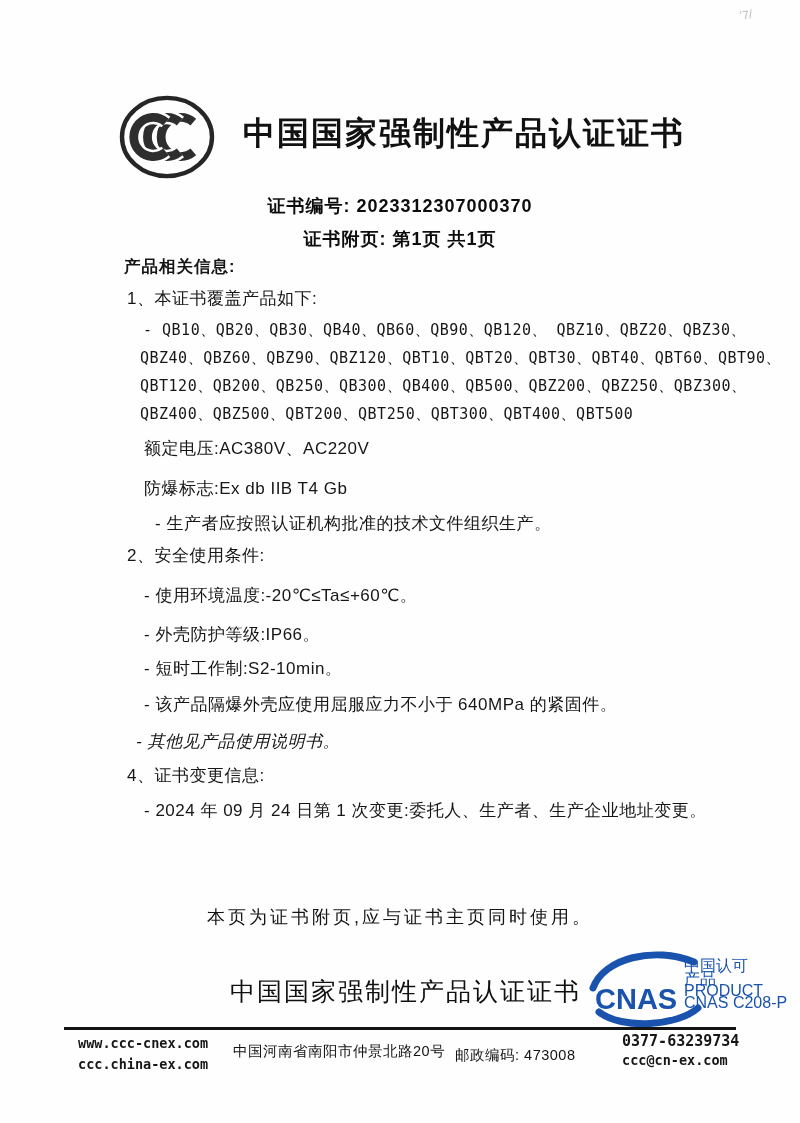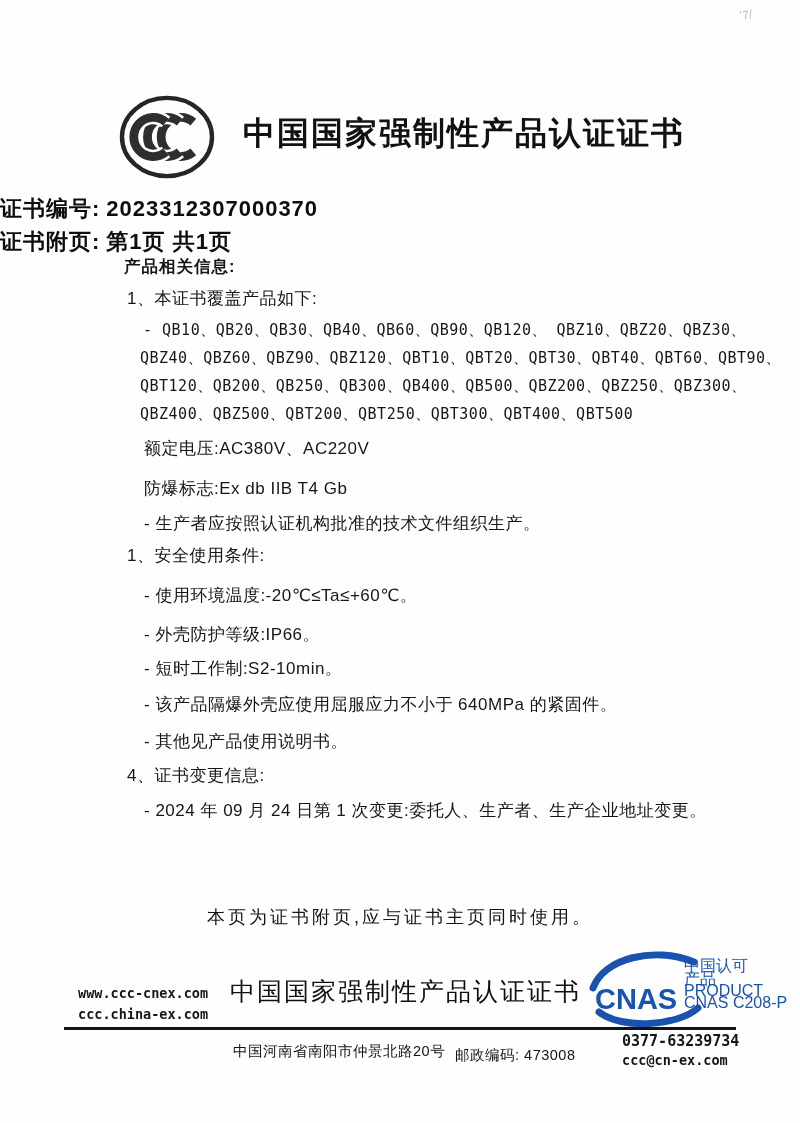--- a/index.html
+++ b/index.html
@@ -4,21 +4,21 @@
 <style>
   html,body{margin:0;padding:0;background:#d8d8d8;}
   .page{
     position:relative;width:800px;height:1123px;margin:0 auto;
     background:#fefefe;color:#1a1a1a;overflow:hidden;
     font-family:"Liberation Sans","DejaVu Sans",sans-serif;
   }
   .abs{position:absolute;white-space:nowrap;}
   .pen-mark{color:#9a9a9a;opacity:.65;font-size:12px;transform:rotate(-8deg);}
   .doc-title{font-size:32px;font-weight:600;letter-spacing:2px;color:#111;}
-  .cert-line{left:0;right:0;text-align:left;font-size:22px;font-weight:700;letter-spacing:1px;color:#0d0d0d;}
+  .cert-line{left:0;right:0;text-align:center;font-size:18px;font-weight:700;letter-spacing:1px;color:#0d0d0d;}
   .cert-line .val{margin-left:6px;}
   .body-line{font-size:17px;letter-spacing:.5px;color:#161616;}
   .body-line.bold{font-weight:700;font-size:16.5px;letter-spacing:1px;}
   .body-line.mono{font-family:"DejaVu Sans Mono","Liberation Mono",monospace;font-size:15px;letter-spacing:.5px;}
   .footer-note{left:0;right:0;text-align:center;font-size:18px;letter-spacing:3px;color:#141414;}
   .cnex-logo{
     width:102px;height:63px;border-radius:50%;
     background:linear-gradient(180deg,#e42318 0%,#ec4b16 52%,#f9a01b 100%);
     display:flex;align-items:center;justify-content:center;
     box-shadow:inset 0 2px 3px rgba(255,255,255,.35);
@@ -62,27 +62,27 @@
   </div>
 
   <div class="abs body-line bold" style="left:124px;top:256px;">产品相关信息:</div>
   <div class="abs body-line" style="left:127px;top:287px;">1、本证书覆盖产品如下:</div>
   <div class="abs body-line mono" style="left:143px;top:321px;">- QB10、QB20、QB30、QB40、QB60、QB90、QB120、 QBZ10、QBZ20、QBZ30、</div>
   <div class="abs body-line mono" style="left:140px;top:349px;">QBZ40、QBZ60、QBZ90、QBZ120、QBT10、QBT20、QBT30、QBT40、QBT60、QBT90、</div>
   <div class="abs body-line mono" style="left:140px;top:377px;">QBT120、QB200、QB250、QB300、QB400、QB500、QBZ200、QBZ250、QBZ300、</div>
   <div class="abs body-line mono" style="left:140px;top:405px;">QBZ400、QBZ500、QBT200、QBT250、QBT300、QBT400、QBT500</div>
   <div class="abs body-line" style="left:144px;top:437px;">额定电压:AC380V、AC220V</div>
   <div class="abs body-line" style="left:144px;top:477px;">防爆标志:Ex db IIB T4 Gb</div>
-  <div class="abs body-line" style="left:144px;top:512px;">- 生产者应按照认证机构批准的技术文件组织生产。</div>
-  <div class="abs body-line" style="left:127px;top:544px;">1、安全使用条件:</div>
+  <div class="abs body-line" style="left:155px;top:512px;">- 生产者应按照认证机构批准的技术文件组织生产。</div>
+  <div class="abs body-line" style="left:127px;top:544px;">2、安全使用条件:</div>
   <div class="abs body-line" style="left:144px;top:584px;">- 使用环境温度:-20℃≤Ta≤+60℃。</div>
   <div class="abs body-line" style="left:144px;top:623px;">- 外壳防护等级:IP66。</div>
   <div class="abs body-line" style="left:144px;top:657px;">- 短时工作制:S2-10min。</div>
   <div class="abs body-line" style="left:144px;top:693px;">- 该产品隔爆外壳应使用屈服应力不小于 640MPa 的紧固件。</div>
-  <div class="abs body-line" style="left:144px;top:730px;">- 其他见产品使用说明书。</div>
+  <div class="abs body-line" style="left:136px;top:730px;font-style:italic;">- 其他见产品使用说明书。</div>
   <div class="abs body-line" style="left:127px;top:764px;">4、证书变更信息:</div>
   <div class="abs body-line" style="left:144px;top:799px;">- 2024 年 09 月 24 日第 1 次变更:委托人、生产者、生产企业地址变更。</div>
 
   <div class="abs footer-note" style="top:905px;">本页为证书附页,应与证书主页同时使用。</div>
 
 
   <div class="abs company-name" style="left:230px;top:975px;">中国国家强制性产品认证证书</div>
 
   <div class="abs cnas-block" style="left:588px;top:950px;">
     <svg width="160" height="82" viewBox="0 0 160 82" style="position:absolute;left:0;top:0;">
@@ -91,21 +91,21 @@
       <text x="7" y="59" font-size="29" font-weight="bold" fill="#1a53ad" font-family="Liberation Sans, DejaVu Sans, sans-serif">CNAS</text>
     </svg>
     <div class="cnas-small s1" style="left:96px;top:10px;">中国认可</div>
     <div class="cnas-small s2" style="left:96px;top:23px;">产品</div>
     <div class="cnas-small s3" style="left:96px;top:35px;">PRODUCT</div>
     <div class="cnas-small s4" style="left:96px;top:47px;">CNAS C208-P</div>
   </div>
 
   <div class="abs footer-rule"></div>
 
-  <div class="abs footer-mono urls" style="left:78px;top:983px;">
+  <div class="abs footer-mono urls" style="left:78px;top:1033px;">
     <div>www.ccc-cnex.com</div>
     <div>ccc.china-ex.com</div>
   </div>
 
   <div class="abs addr" style="left:233px;top:1042px;">中国河南省南阳市仲景北路20号</div>
 
   <div class="abs addr" style="left:455px;top:1006px;margin-top:40px;">
     <span>邮政编码:</span>
     <span>473008</span>
   </div>

